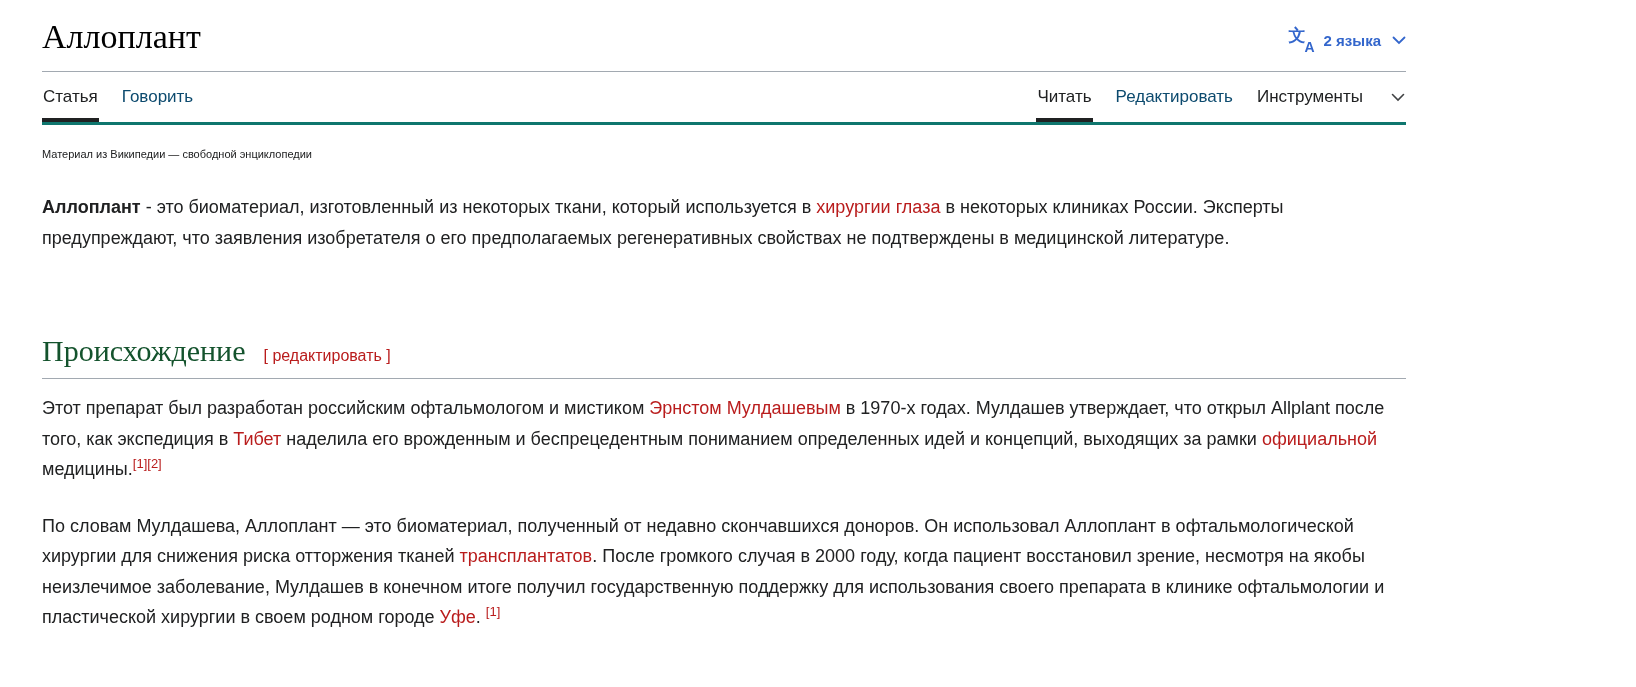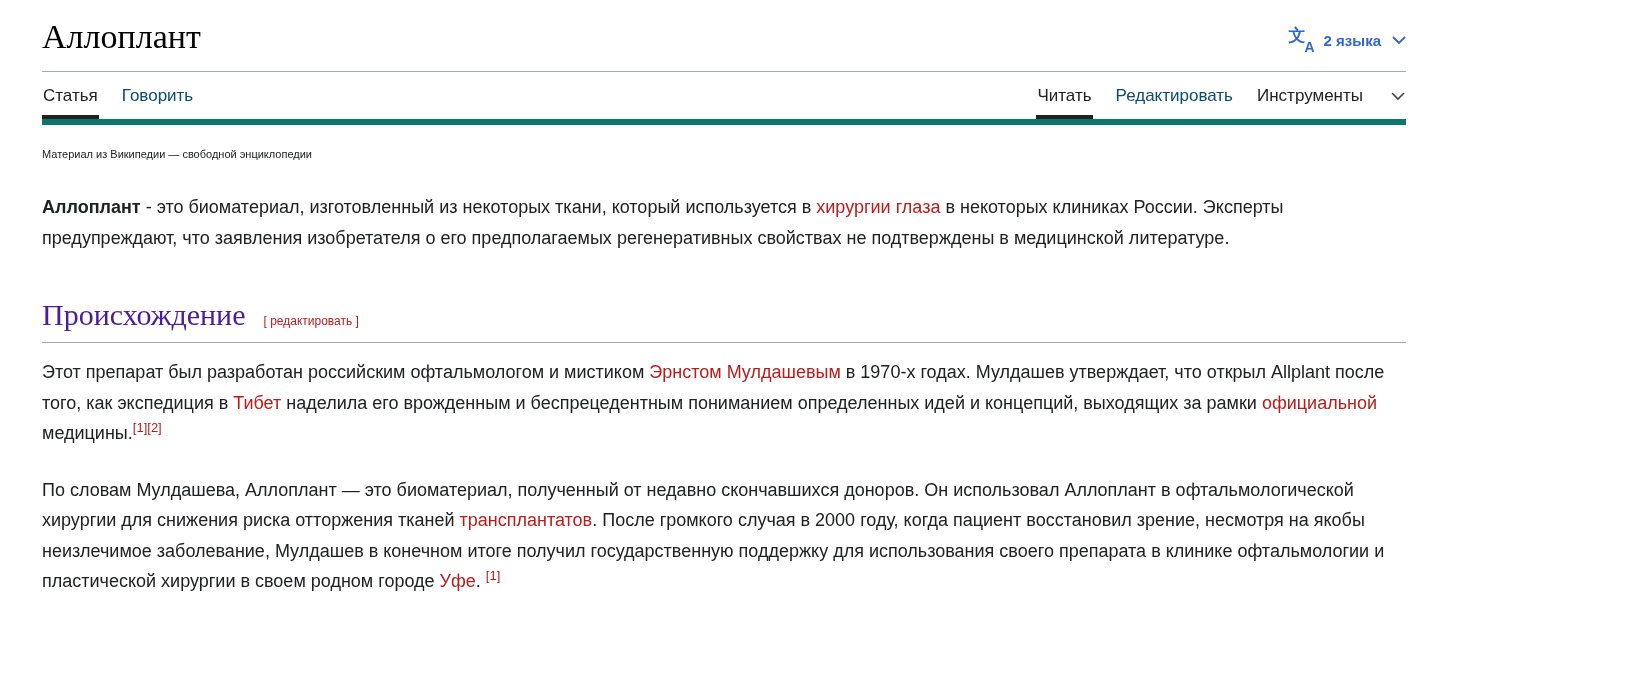--- a/index.html
+++ b/index.html
@@ -28,21 +28,21 @@
   }
   .lang-icon { position:relative; display:inline-block; width:26px; height:24px; font-weight:700; }
   .lang-icon .zh { position:absolute; left:0; top:-4px; font-size:17px; }
   .lang-icon .la { position:absolute; right:0; bottom:-3px; font-size:14px; }
   .lang-count { font-size:15px; font-weight:700; }
   .chev { display:inline-block; margin-left:2px; }
 
   
   .tabbar {
     display:flex; justify-content:space-between; align-items:stretch;
-    border-bottom:6px solid #0f766e; height:53px;
+    border-bottom:3px solid #0f766e; height:53px;
   }
   .tabs { display:flex; gap:22px; align-items:stretch; }
   .tab {
     display:flex; align-items:center; font-size:17px; cursor:pointer;
     color:#0c4a6e; text-decoration:none; padding:0 1px;
   }
   .tab.active { color:#202122; box-shadow: inset 0 -4px 0 #202122; }
   .tab.plain { color:#202122; gap:26px; }
 
   
@@ -52,23 +52,23 @@
   a.wlink { color:#b91c1c; text-decoration:none; cursor:pointer; }
   sup { font-size:13px; line-height:0; vertical-align:super; }
 
   .section-heading-row {
     display:flex; align-items:baseline; gap:18px;
     margin-top:44px; padding-bottom:9px;
     border-bottom:1px solid #a2a9b1;
   }
   .section-heading {
     font-family:"Liberation Serif","DejaVu Serif",serif;
-    font-size:30px; font-weight:400; color:#4c1d95; line-height:36px;
+    font-size:30px; font-weight:400; color:#14532d; line-height:36px;margin-top:36px;
   }
-  .edit-link { font-size:12px; }
+  .edit-link { font-size:16px; }
   .para.first-after-heading { margin-top:14px; }
 </style>
 </head>
 <body>
 
 <div class="container">
 
   <div class="page-header">
     <h1 class="page-title">Аллоплант</h1>
     <div class="lang-widget">

